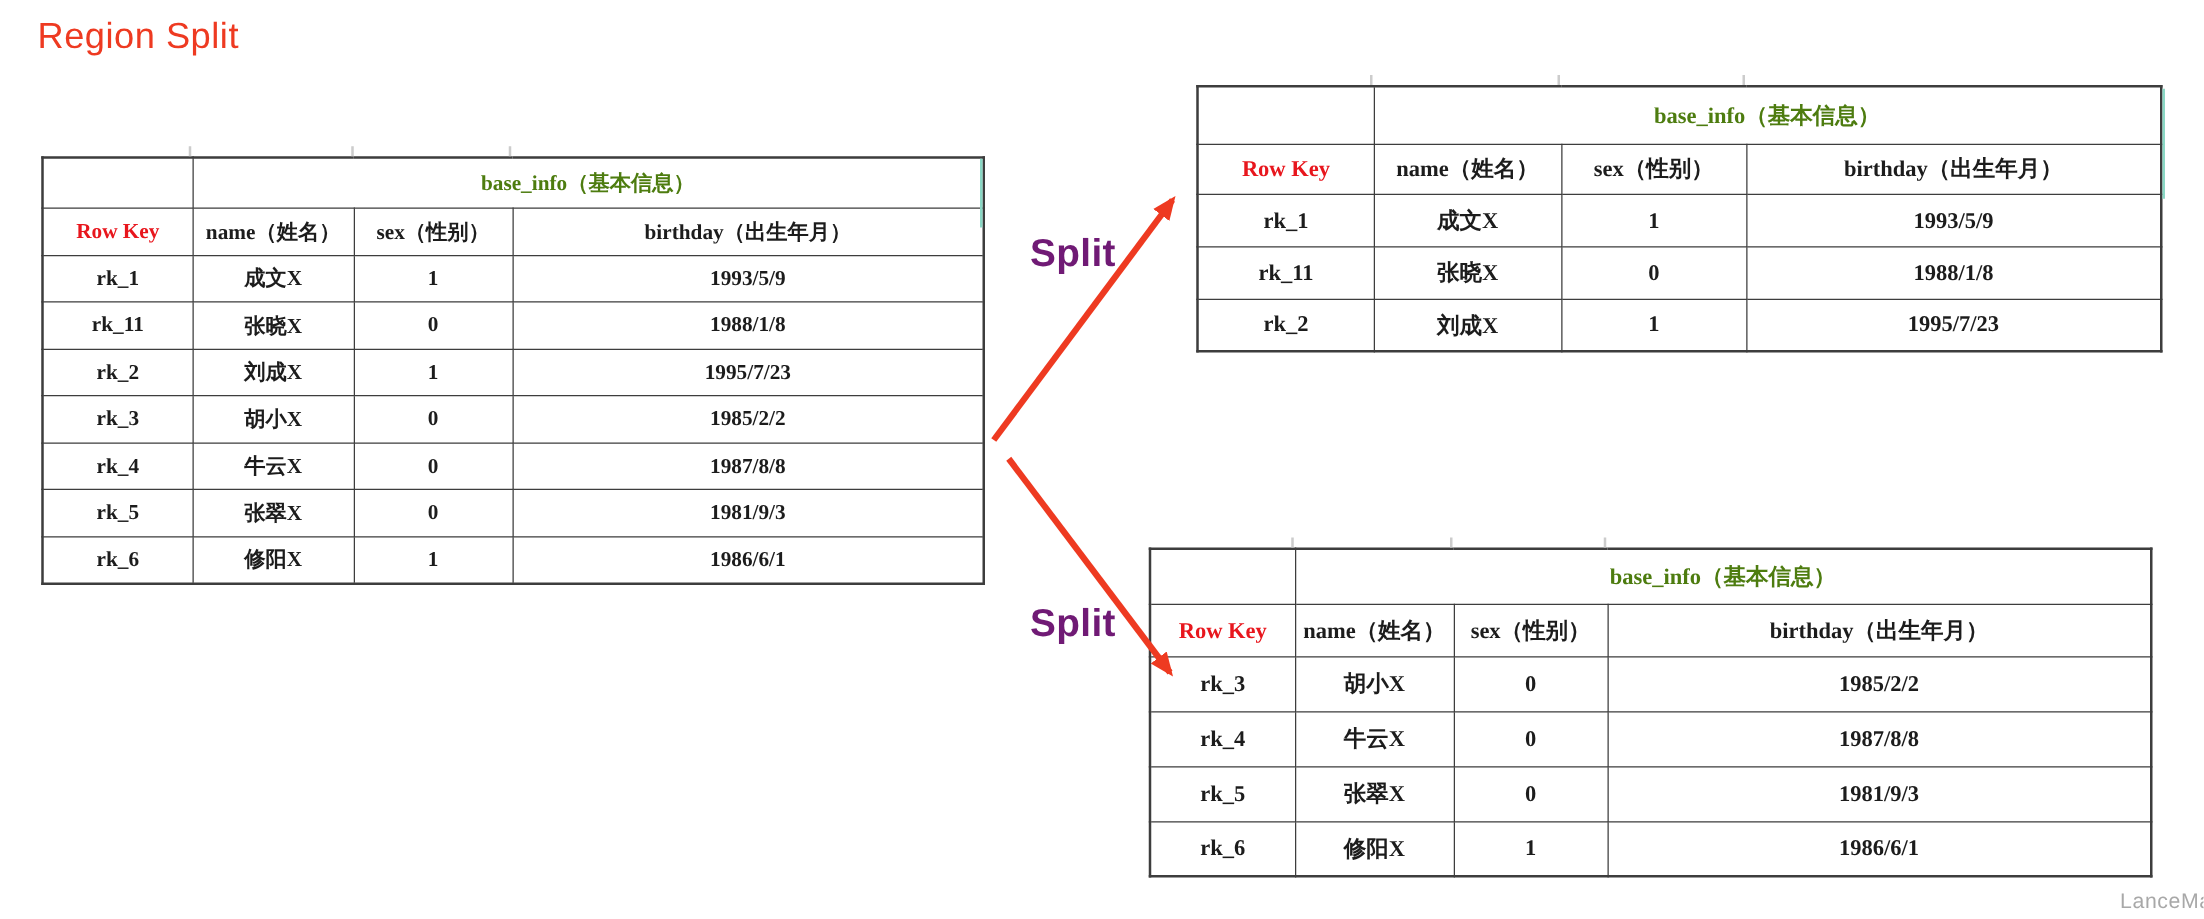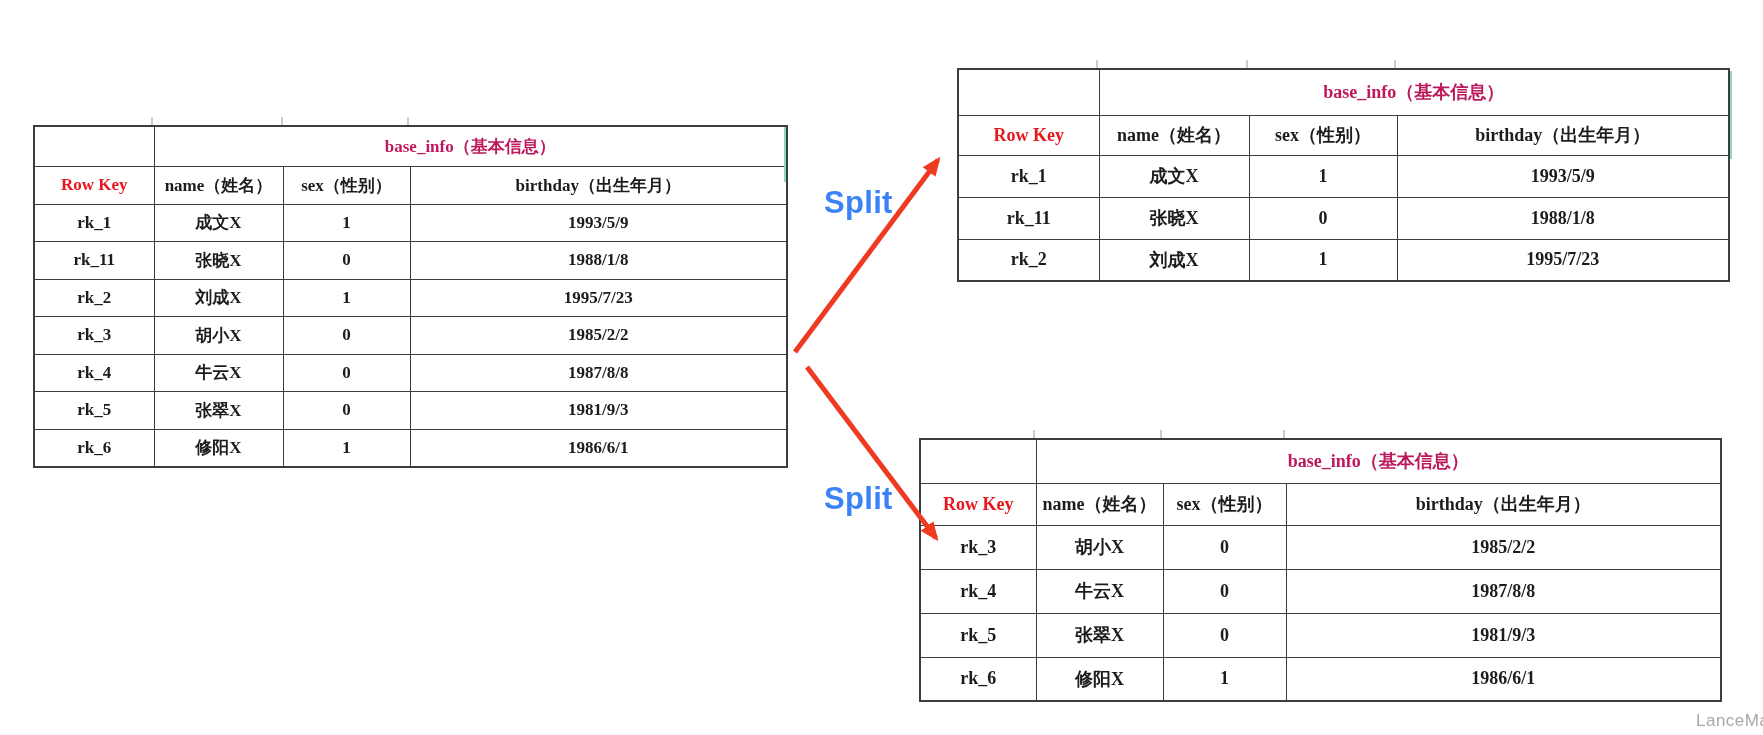--- a/index.html
+++ b/index.html
@@ -49,26 +49,26 @@
   .t-main tr.r-data { height: 37.5px; }
 
   .t-r1 tr.r-fam  { height: 46px; }
   .t-r1 tr.r-head { height: 40px; }
   .t-r1 tr.r-data { height: 42px; }
 
   .t-r2 tr.r-fam  { height: 44px; }
   .t-r2 tr.r-head { height: 42px; }
   .t-r2 tr.r-data { height: 44px; }
 
-  td.family  { color: #be185d; font-family: Liberation Serif, serif; }
+  td.family  { color: #4d7c0f; font-family: Liberation Serif, serif; }
   td.rowkey  { color: #e8161d; }
 
   .split-label {
     position: absolute;
-    color: #3b82f6;
+    color: #701a75;
     font-size: 31px;
     font-weight: 600;
     letter-spacing: 0.3px;
   }
   .split-label.lbl-top    { left: 824px; top: 185px; }
   .split-label.lbl-bottom { left: 824px; top: 481px; }
 
   .arrows { position: absolute; left: 770px; top: 130px; }
 
   .tick {
@@ -90,20 +90,21 @@
     font-size: 17px;
     color: #a8a8a8;
     letter-spacing: 0.5px;
   }
 </style>
 </head>
 <body>
 
 <div id="canvas">
 
+  <div class="page-title">Region Split</div>
 
   <table class="grid t-main" style="left:33px; top:125px; width:753px;">
     <colgroup>
         <col style="width:120px">
         <col style="width:129px">
         <col style="width:127px">
         <col style="width:377px">
       </colgroup>
     <tbody>
         <tr class="r-fam">

